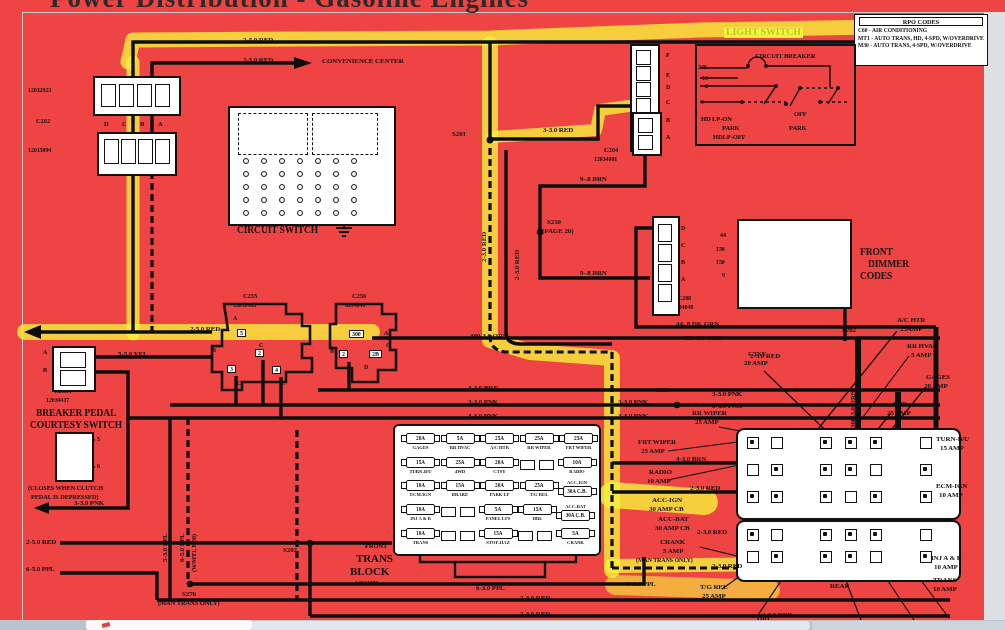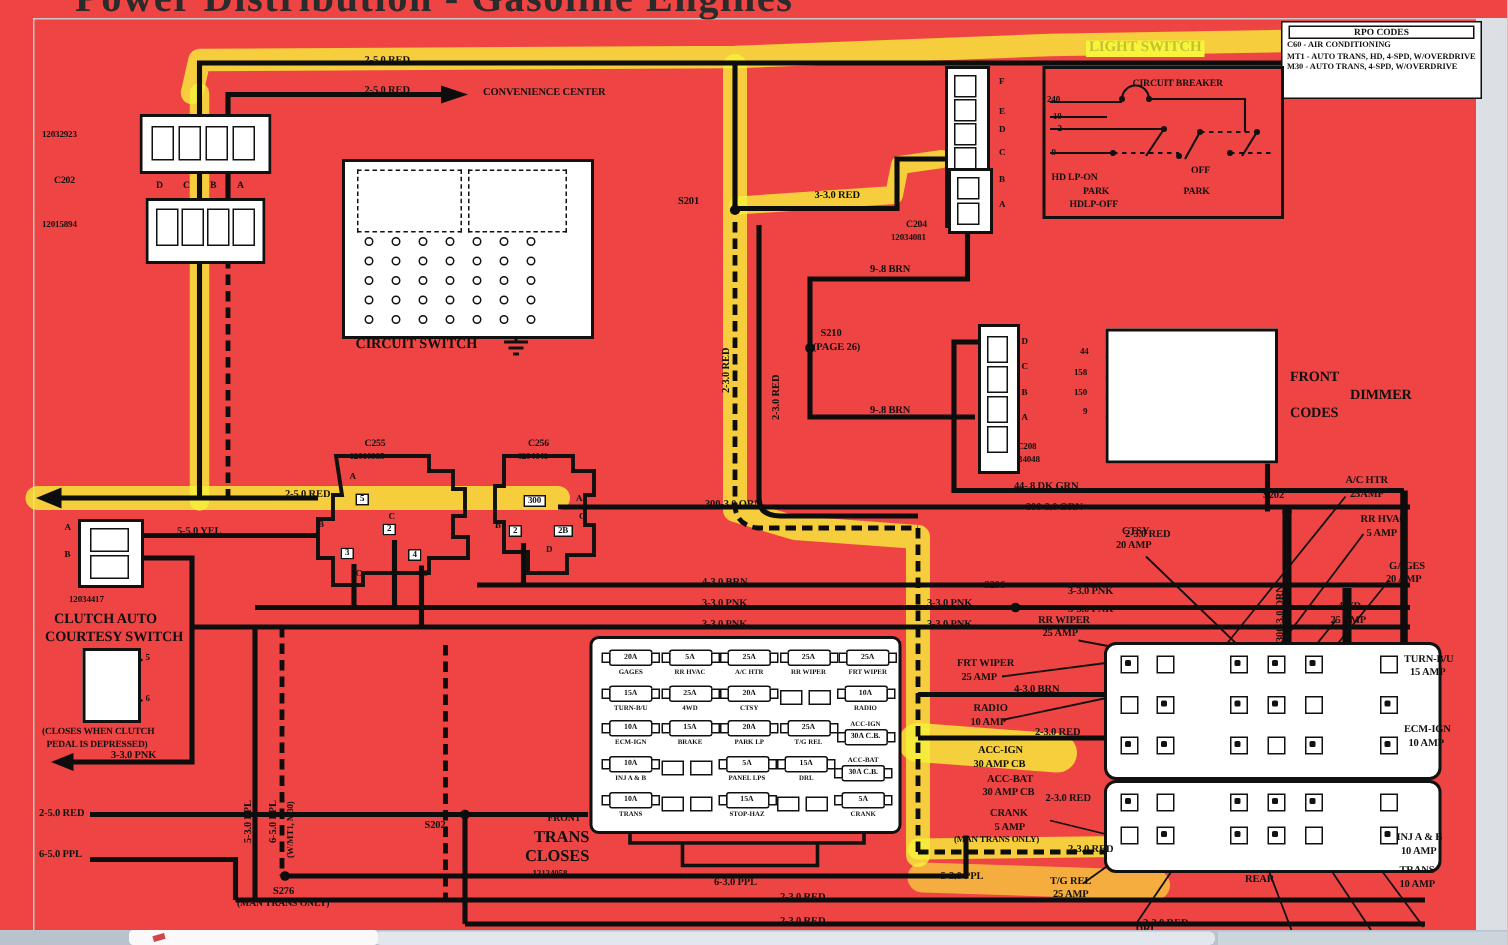--- a/index.html
+++ b/index.html
@@ -303,21 +303,21 @@
   <div class="lbl box" style="left:355px;top:126px">2B</div>
   <div class="lbl" style="left:354px;top:150px;font-size:6.5px">START</div>
   <div class="lbl" style="left:354px;top:164px;font-size:6.5px">RUN</div>
   <div class="lbl" style="left:354px;top:177px;font-size:6.5px">OFF</div>
   <div class="lbl" style="left:354px;top:190px;font-size:6.5px">LOCK</div>
   <div class="lbl" style="left:354px;top:204px;font-size:6.5px">ACC</div>
   <div class="lbl" style="left:237px;top:226px;font-size:9.5px">CIRCUIT SWITCH</div>
 
   <div id="dimbox" class="comp"></div>
   <div class="lbl" style="left:860px;top:248px;font-size:9.5px">FRONT</div>
-  <div class="lbl" style="left:900px;top:260px;font-size:9.5px">DIMMER</div>
+  <div class="lbl" style="left:868px;top:260px;font-size:9.5px">DIMMER</div>
   <div class="lbl" style="left:860px;top:272px;font-size:9.5px">CODES</div>
   <div class="lbl" style="left:761px;top:241px;font-size:6px">DIM</div>
   <div class="lbl" style="left:786px;top:240px;font-size:6px">BRIGHT</div>
   <div class="lbl" style="left:810px;top:241px;font-size:6px">COURTESY</div>
   <div class="lbl" style="left:818px;top:250px;font-size:6px">ON</div>
   <div class="comp strip" style="left:652px;top:216px;width:24px;height:96px">
     <div class="cell" style="position:absolute;left:4px;top:6px;width:12px;height:16px"></div>
     <div class="cell" style="position:absolute;left:4px;top:26px;width:12px;height:16px"></div>
     <div class="cell" style="position:absolute;left:4px;top:46px;width:12px;height:16px"></div>
     <div class="cell" style="position:absolute;left:4px;top:66px;width:12px;height:16px"></div>
@@ -356,32 +356,32 @@
   <div class="comp strip" style="left:52px;top:346px;width:40px;height:42px">
     <div class="cell" style="position:absolute;left:6px;top:4px;width:24px;height:14px"></div>
     <div class="cell" style="position:absolute;left:6px;top:22px;width:24px;height:14px"></div>
   </div>
   <div class="lbl" style="left:66px;top:350px;font-size:6px">5</div>
   <div class="lbl" style="left:66px;top:368px;font-size:6px">6</div>
   <div class="lbl" style="left:43px;top:349px;font-size:6px">A</div>
   <div class="lbl" style="left:43px;top:367px;font-size:6px">B</div>
   <div class="lbl" style="left:54px;top:388px;font-size:6px">C203A</div>
   <div class="lbl" style="left:46px;top:397px;font-size:6px">12034417</div>
-  <div class="lbl" style="left:36px;top:409px;font-size:9.5px">CLUTCH AUTO</div>
+  <div class="lbl" style="left:36px;top:409px;font-size:9.5px">BREAKER PEDAL</div>
   <div class="lbl" style="left:30px;top:421px;font-size:9.5px">COURTESY SWITCH</div>
   <div id="clbox" class="comp"></div>
   <div class="lbl" style="left:97px;top:436px;font-size:6px">5</div>
   <div class="lbl" style="left:97px;top:463px;font-size:6px">6</div>
   <div class="lbl" style="left:28px;top:485px;font-size:6.3px">(CLOSES WHEN CLUTCH</div>
   <div class="lbl" style="left:31px;top:494px;font-size:6.3px">PEDAL IS DEPRESSED)</div>
 
   <div id="fblock" class="comp"></div>
   <div class="lbl" style="left:365px;top:543px;font-size:6.5px">FRONT</div>
   <div class="lbl" style="left:356px;top:553px;font-size:11px">TRANS</div>
-  <div class="lbl" style="left:350px;top:566px;font-size:11px">CLOSES</div>
+  <div class="lbl" style="left:350px;top:566px;font-size:11px">BLOCK</div>
   <div class="lbl" style="left:355px;top:580px;font-size:6px">12124058</div>
 
   <div class="rblk" style="left:736px;top:428px;width:221px;height:88px"></div>
   <div class="rblk" style="left:736px;top:520px;width:221px;height:58px"></div>
 
   <div class="lbllayer" id="labels">
       <span class="lbl" style="left: 243px; top: 37px;">2-5.0 RED</span>
       <span class="lbl" style="left: 243px; top: 57px;">2-5.0 RED</span>
       <span class="lbl" style="left: 322px; top: 58px;">CONVENIENCE CENTER</span>
       <span class="lbl" style="left: 452px; top: 131px;">S201</span>

